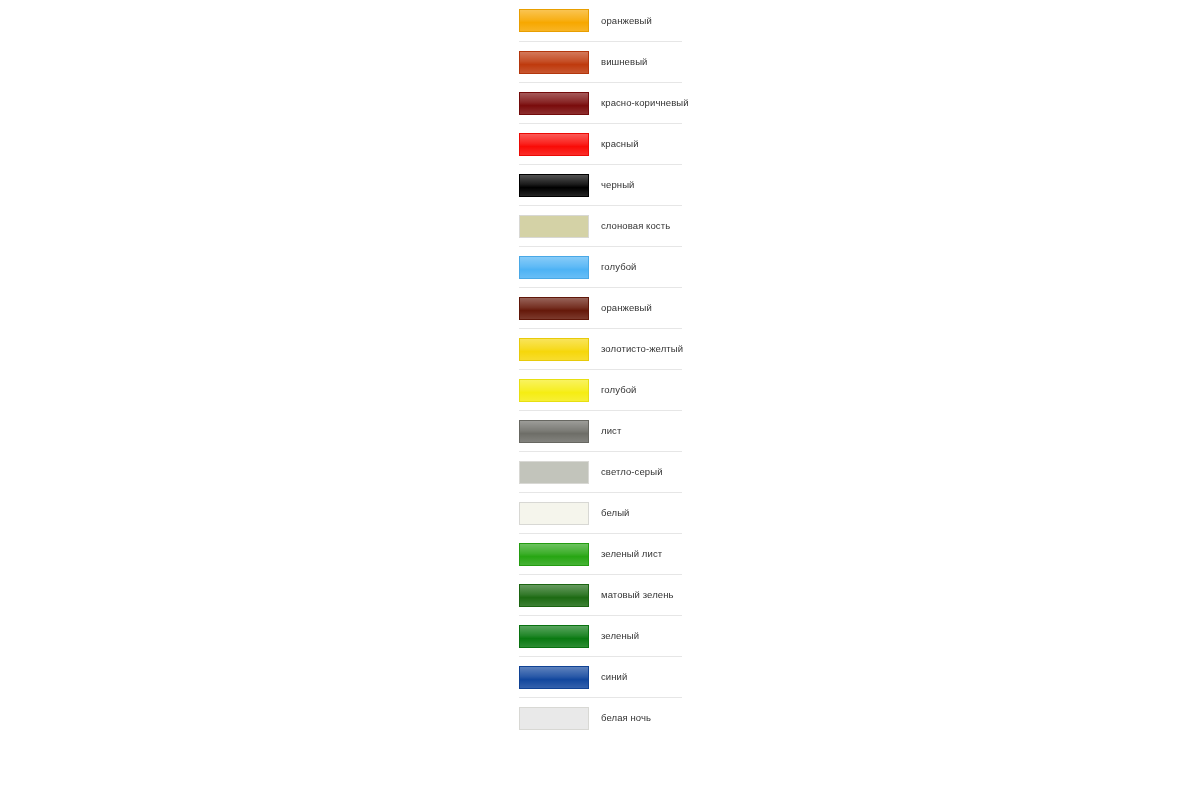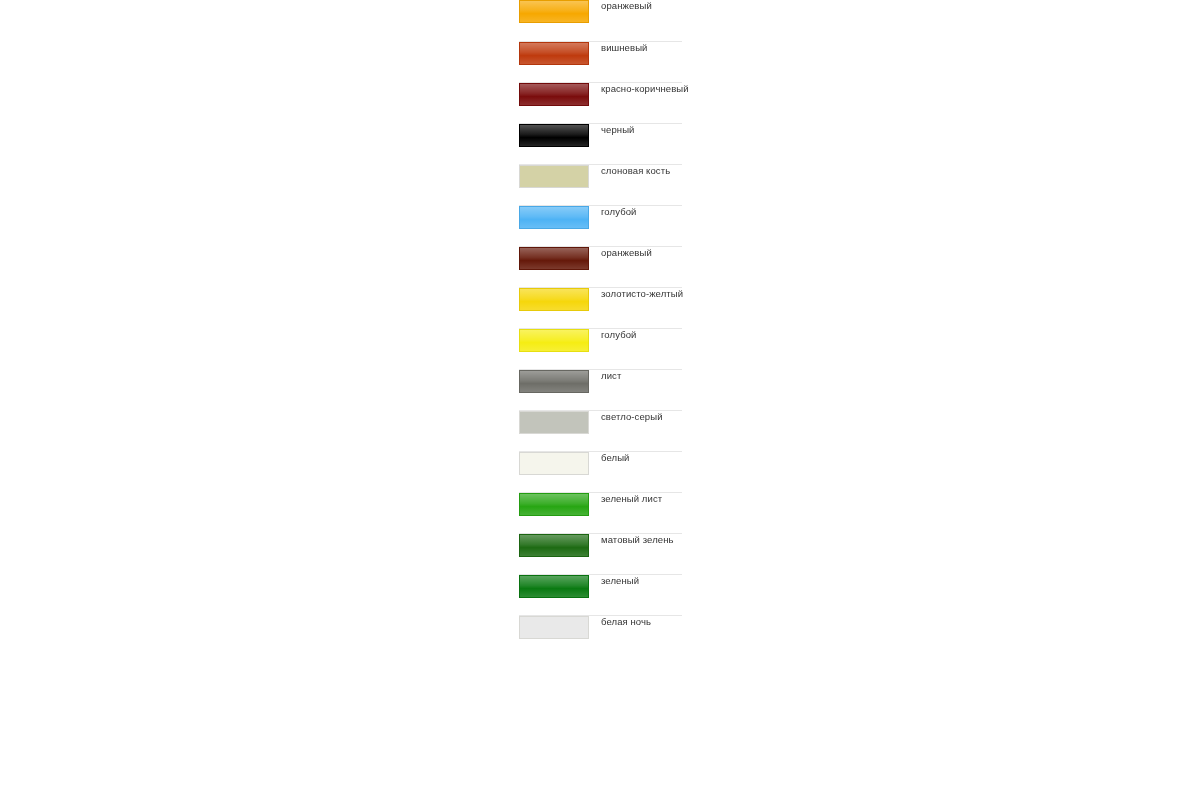--- a/index.html
+++ b/index.html
@@ -20,20 +20,21 @@
     top: 0px;
     width: 163px;
   }
 
   .color-row {
     position: relative;
     height: 41px;
     box-sizing: border-box;
     border-top: 1px solid #e6e6e6;
     display: flex;
+    align-items: center;
   }
   .color-row.first {
     border-top: none;
   }
 
   .swatch-wrap {
     position: relative;
     width: 70px;
     height: 23px;
     flex: 0 0 70px;
@@ -86,20 +87,26 @@
       <div class="swatch-wrap">
         <div class="swatch glossy" style="background-color: rgb(191, 58, 13);"></div>
       </div>
       <div class="color-label">вишневый</div>
     </div>
     <div class="color-row">
       <div class="swatch-wrap">
         <div class="swatch glossy" style="background-color: rgb(122, 12, 12);"></div>
       </div>
       <div class="color-label">красно-коричневый</div>
+    </div>
+    <div class="color-row">
+      <div class="swatch-wrap">
+        <div class="swatch glossy" style="background-color: rgb(250, 11, 6);"></div>
+      </div>
+      <div class="color-label">красный</div>
     </div>
     <div class="color-row">
       <div class="swatch-wrap">
         <div class="swatch glossy" style="background-color: rgb(0, 0, 0);"></div>
       </div>
       <div class="color-label">черный</div>
     </div>
     <div class="color-row">
       <div class="swatch-wrap">
         <div class="swatch pale" style="background-color: rgb(212, 210, 166);"></div>
@@ -161,17 +168,23 @@
       <div class="color-label">матовый зелень</div>
     </div>
     <div class="color-row">
       <div class="swatch-wrap">
         <div class="swatch glossy" style="background-color: rgb(10, 122, 18);"></div>
       </div>
       <div class="color-label">зеленый</div>
     </div>
     <div class="color-row">
       <div class="swatch-wrap">
+        <div class="swatch glossy" style="background-color: rgb(18, 71, 158);"></div>
+      </div>
+      <div class="color-label">синий</div>
+    </div>
+    <div class="color-row">
+      <div class="swatch-wrap">
         <div class="swatch pale" style="background-color: rgb(233, 233, 233);"></div>
       </div>
       <div class="color-label">белая ночь</div>
     </div>
   </div>
 
 </body></html>

